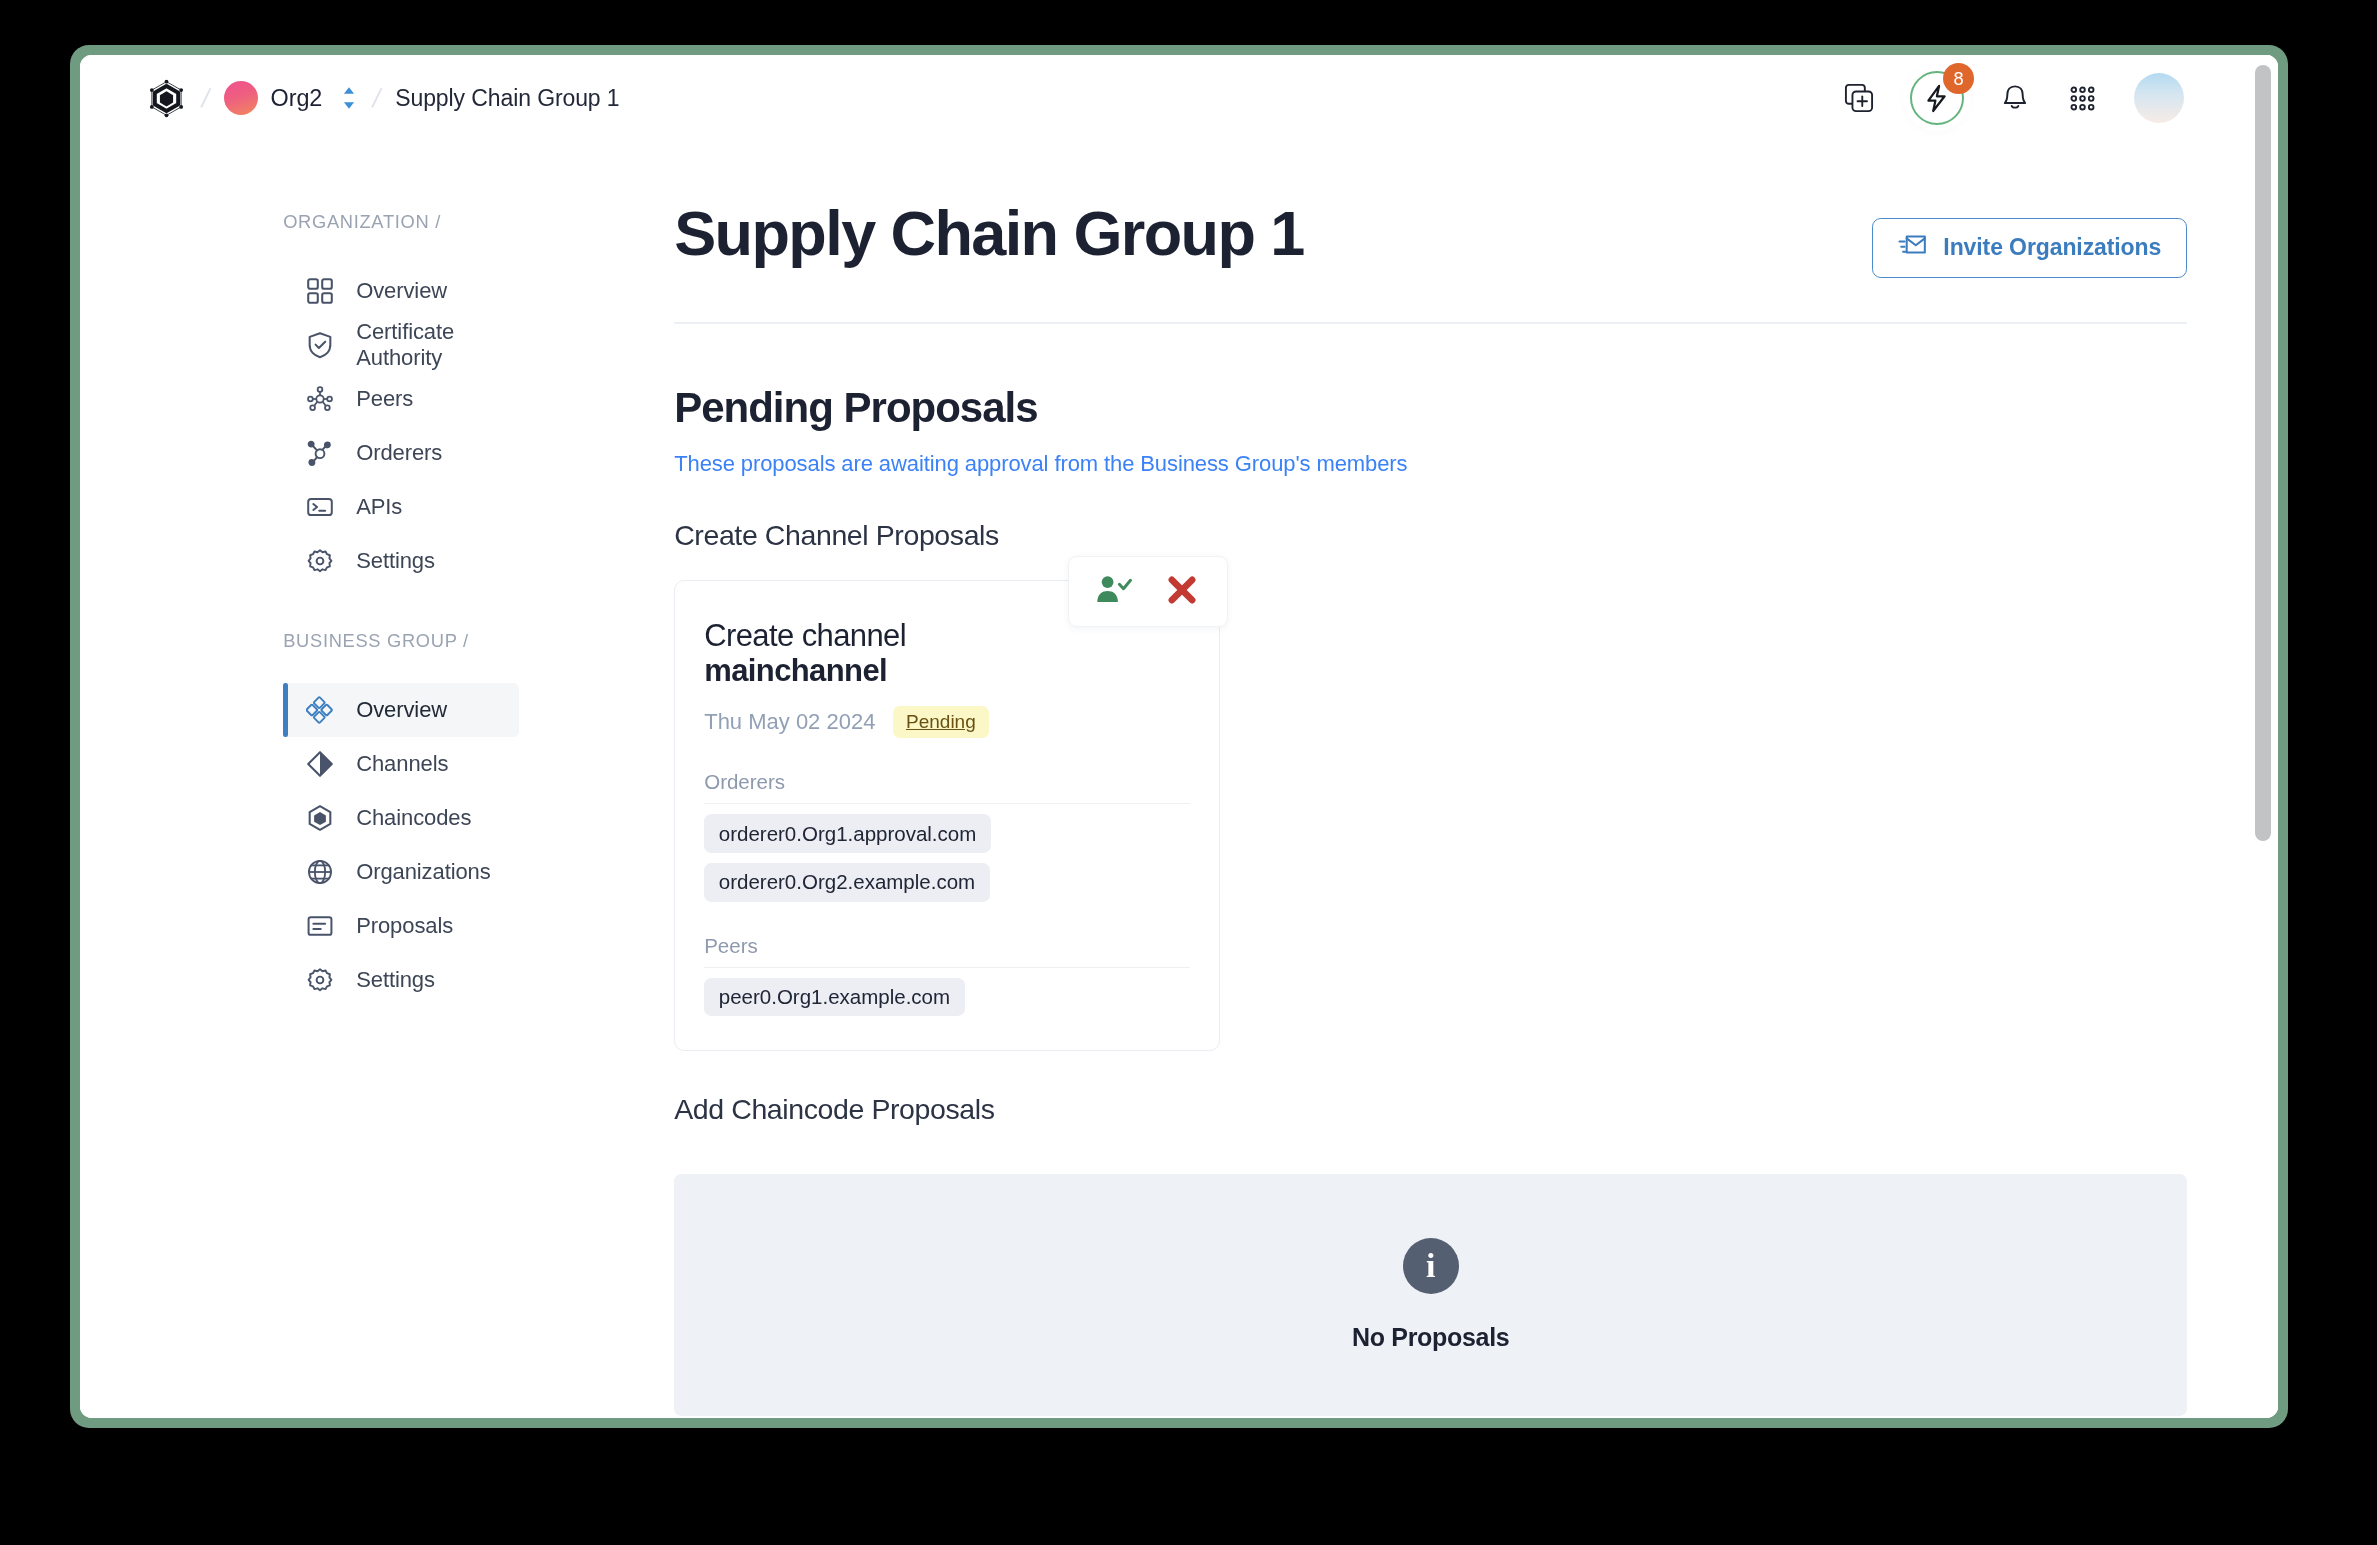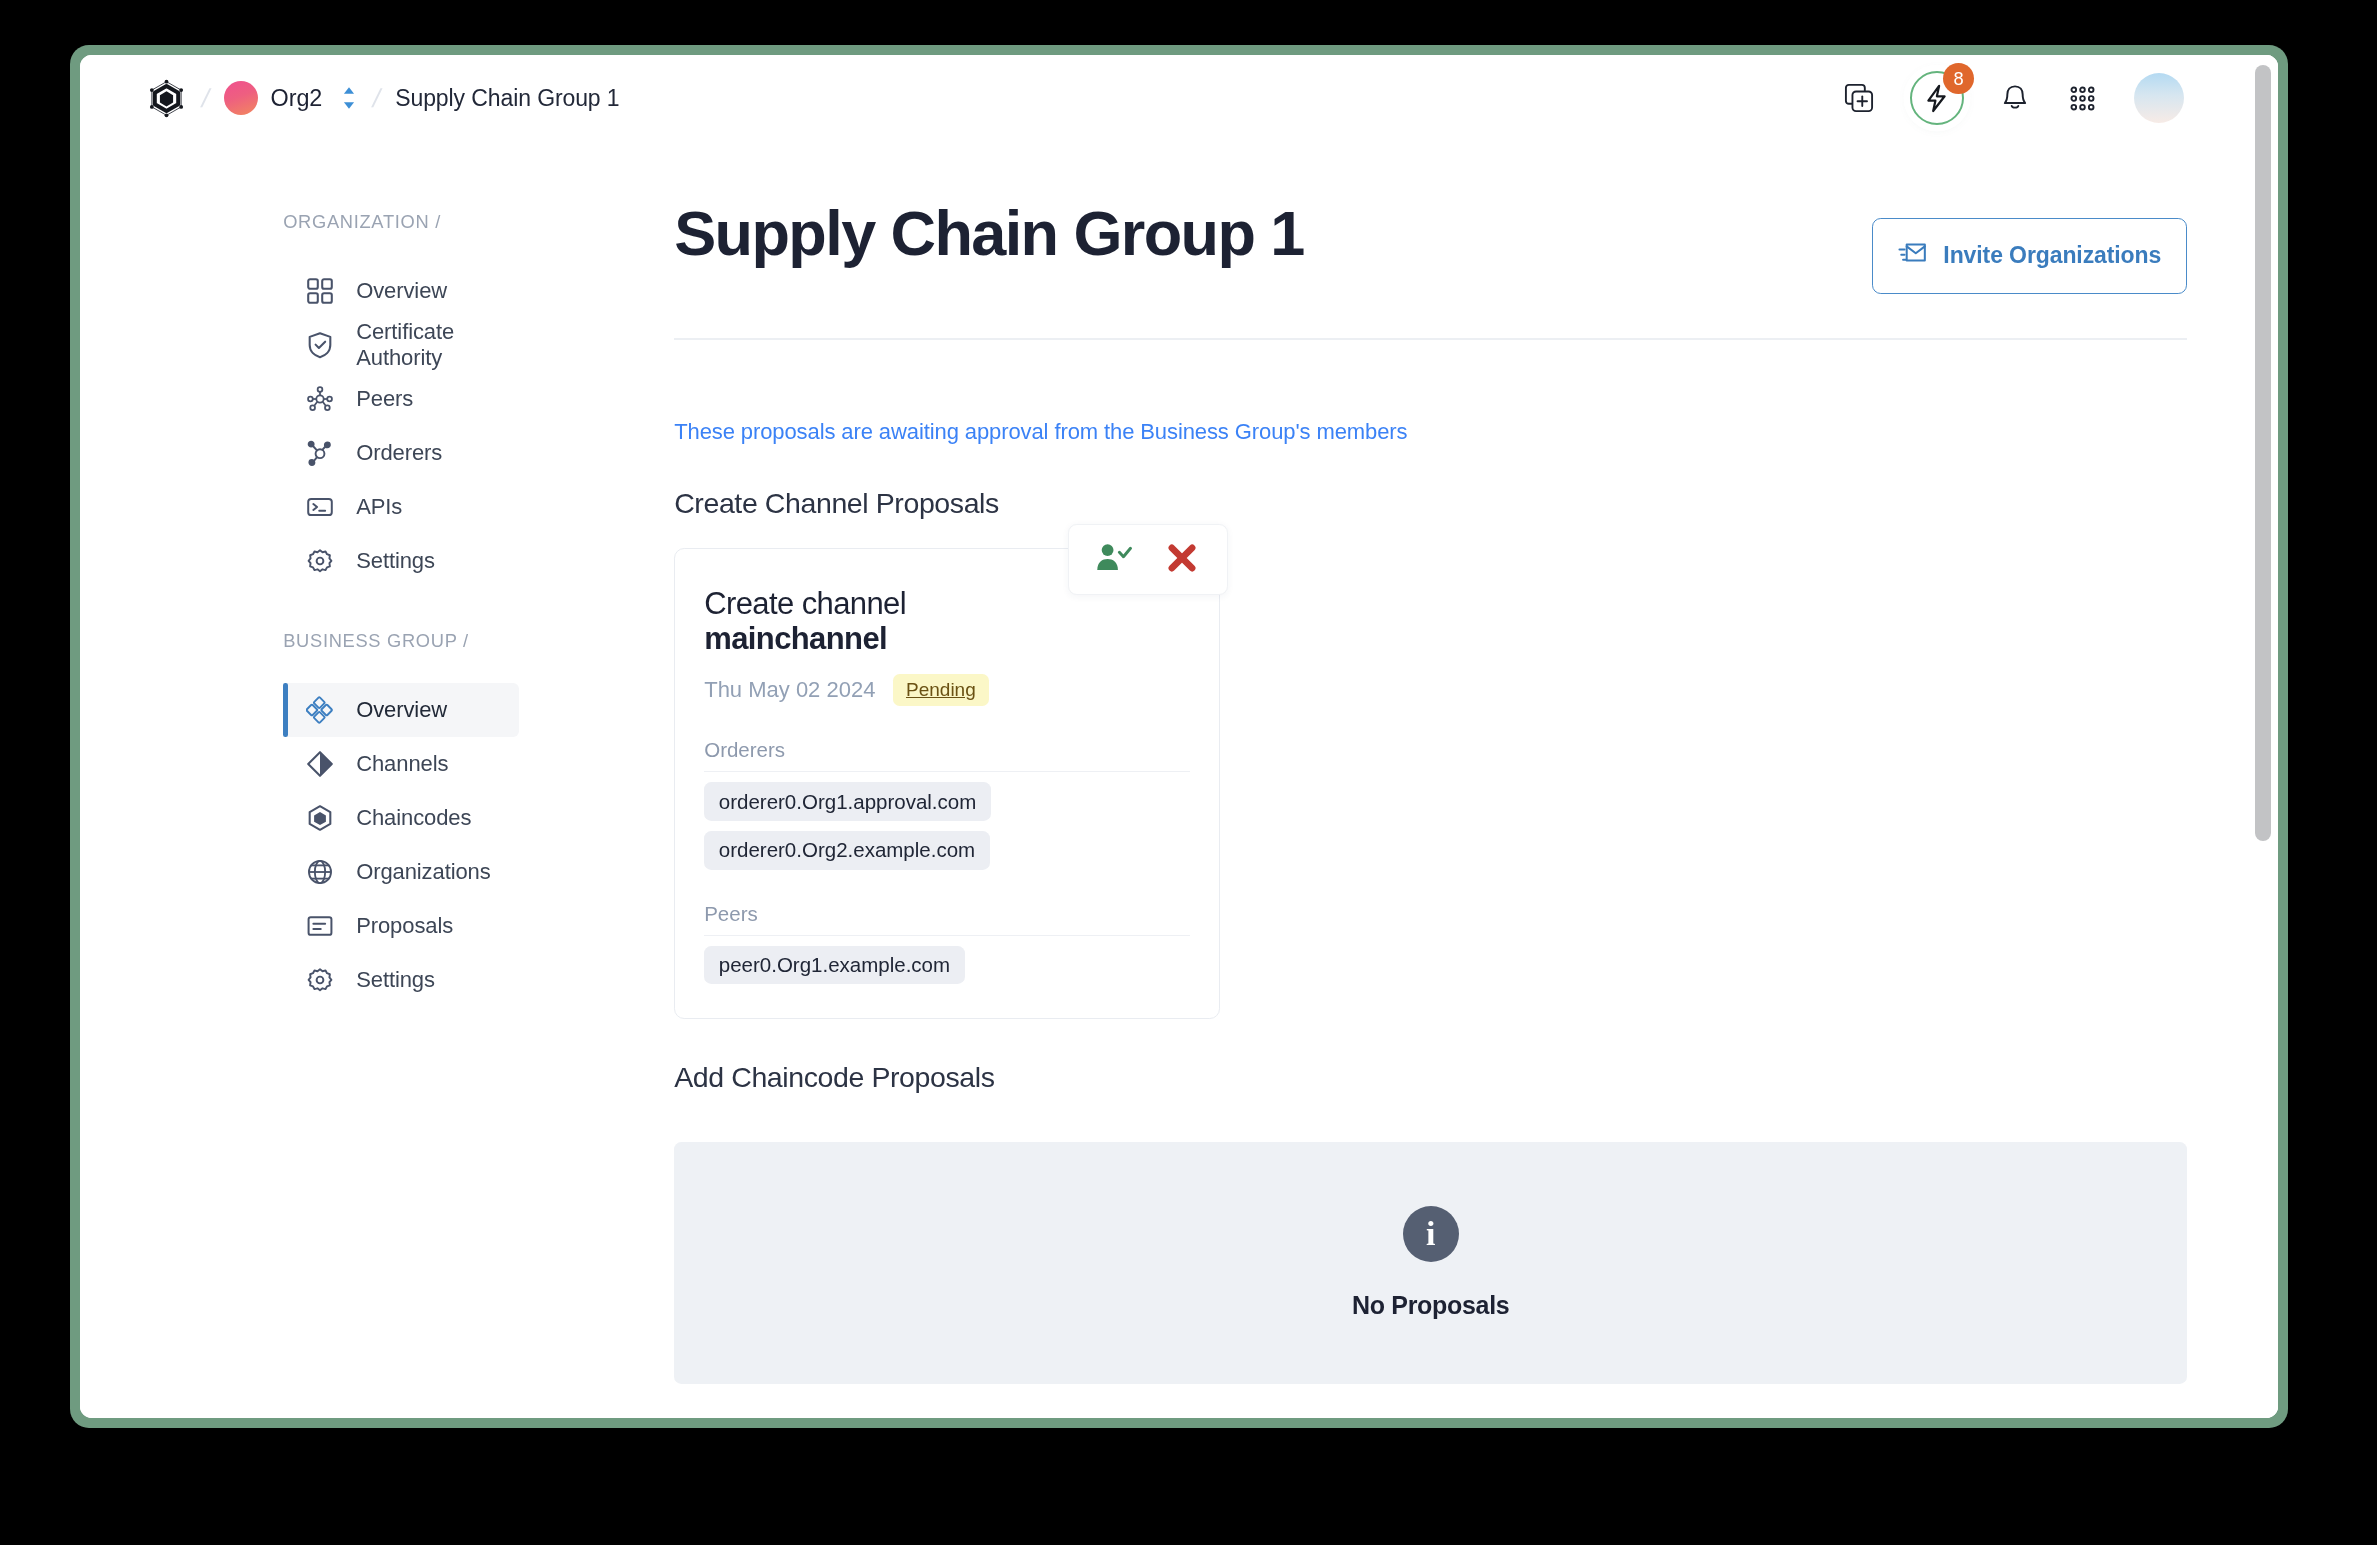--- a/index.html
+++ b/index.html
@@ -222,21 +222,21 @@
     color: #1d2233;
     letter-spacing: -1.6px;
     line-height: 1.05;
     font-stretch: condensed;
   }
 
   #invite-btn {
     display: flex;
     align-items: center;
     gap: 16px;
-    height: 76px;
+    height: 60px;
     padding: 0 25px;
     border: 1.5px solid #4a8bc9;
     border-radius: 8.8px;
     background: #ffffff;
     color: #3a7cbd;
     font-size: 23px;
     font-weight: 700;
     letter-spacing: -0.1px;
     cursor: pointer;
     margin-top: 17.6px;
@@ -653,20 +653,21 @@
               <line x1="2" y1="13" x2="9" y2="13"></line>
               <line x1="4.5" y1="20" x2="9" y2="20"></line>
               <line x1="7" y1="27" x2="11" y2="27"></line>
             </svg>
           </span>
           <span>Invite Organizations</span>
         </button>
       </div>
 
       <div id="section-pending">
+        <h2 id="pending-title">Pending Proposals</h2>
         <p id="pending-sub">These proposals are awaiting approval from the Business Group's members</p>
 
         <h3 class="subsection-title">Create Channel Proposals</h3>
 
         <div id="proposal-row">
           <div class="proposal-card">
 
             <div class="card-title">
               <span>Create channel</span>
               <b>mainchannel</b>

